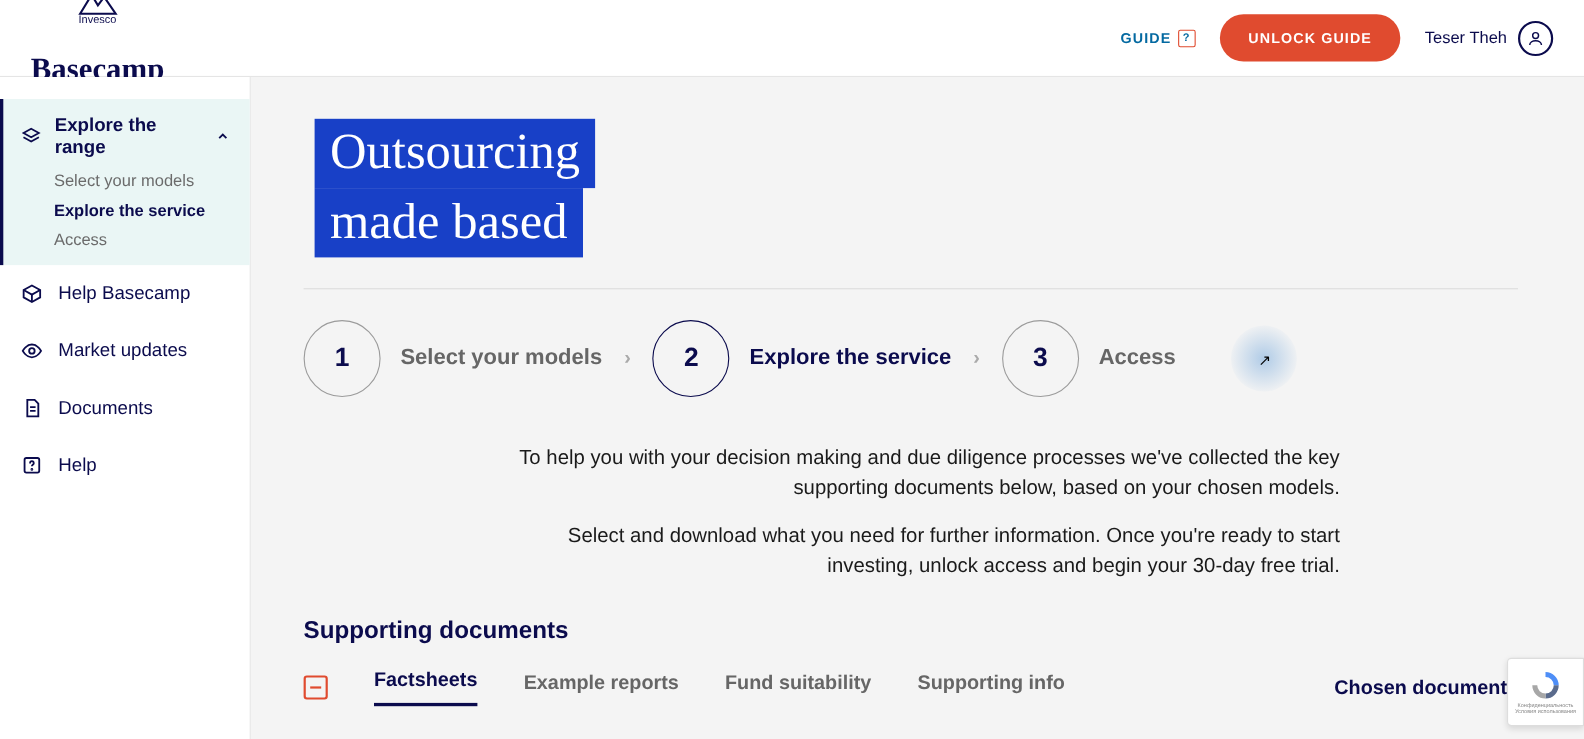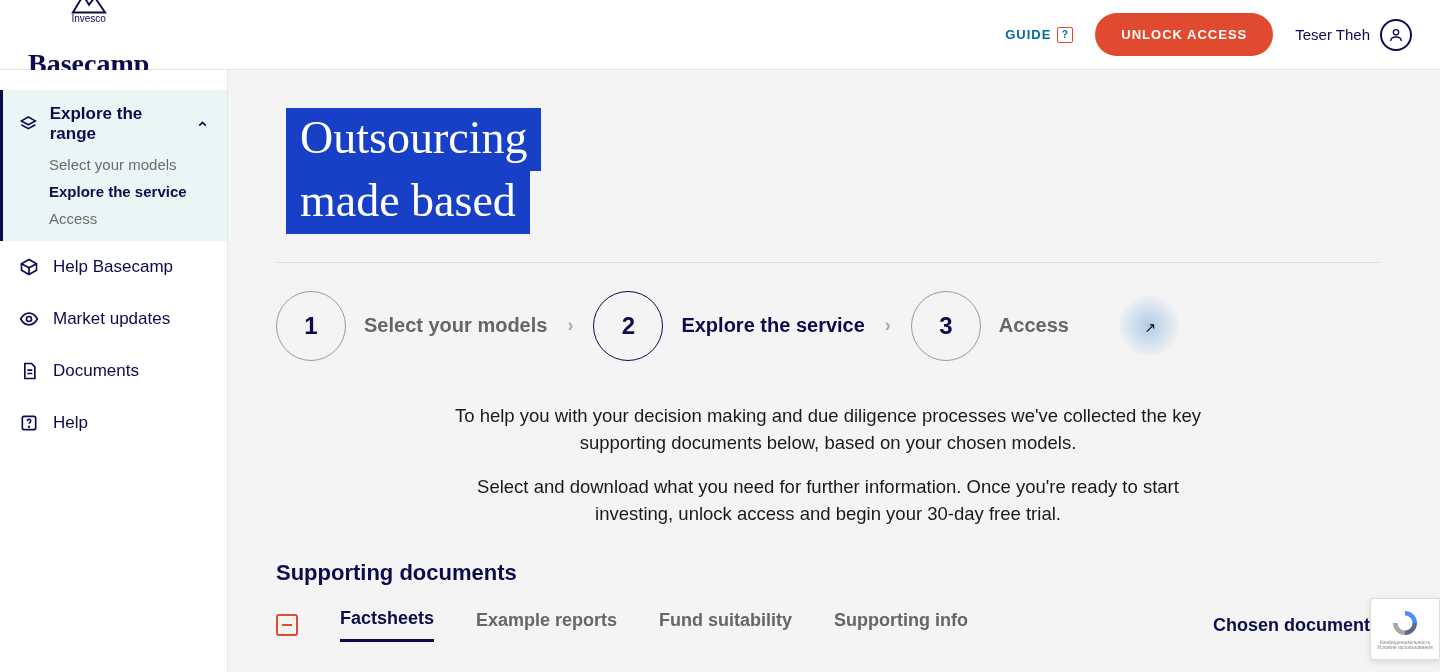--- a/index.html
+++ b/index.html
@@ -33,21 +33,21 @@
 .steps { display:flex; align-items:center; gap:20px; margin-bottom:42px; }
 .step { display:flex; align-items:center; gap:18px; }
 .step-circle { width:70px; height:70px; border:1px solid #9b9b9b; border-radius:50%; display:flex; align-items:center; justify-content:center; font-size:24px; font-weight:700; color:#0b0b4d; }
 .step.active .step-circle { border:1.5px solid #0b0b4d; }
 .step-label { font-size:20px; font-weight:700; color:#666; }
 .step.active .step-label { color:#0b0b4d; }
 .step-arrow { color:#aaa; font-size:18px; font-weight:700; }
 .click-halo { width:60px; height:60px; border-radius:50%; background:radial-gradient(circle, rgba(120,170,220,0.55) 0%, rgba(120,170,220,0.05) 70%); display:flex; align-items:center; justify-content:center; margin-left:30px; }
 .click-halo::after { content:"↖"; transform:rotate(90deg); color:#000; font-size:14px; position:relative; top:2px; left:2px; }
 .intro { max-width:780px; margin:0 auto; text-align:center; font-size:18.5px; color:#1a1a1a; line-height:1.45; }
-.intro p { margin-bottom:18px; }
+.intro p { margin-bottom:18px;text-align:right; }
 .section-h { font-size:22px; font-weight:700; color:#0b0b4d; margin-top:32px; margin-bottom:22px; }
 .tabs-row { display:flex; align-items:center; gap:42px; }
 .ck-outline { width:22px; height:22px; border:2px solid #e04b2f; border-radius:3px; display:flex; align-items:center; justify-content:center; cursor:pointer; }
 .ck-outline::after { content:""; width:10px; height:2px; background:#e04b2f; }
 .tab-btn { font-size:18px; font-weight:700; color:#666; padding-bottom:10px; border:none; background:none; cursor:pointer; }
 .tab-btn.active { color:#0b0b4d; border-bottom:3px solid #0b0b4d; }
 .chosen-docs { margin-left:auto; font-size:18px; font-weight:700; color:#0b0b4d; }
 .recaptcha { position:absolute; bottom:12px; right:0; width:70px; height:62px; background:#fff; border:1px solid #ddd; border-radius:4px 0 0 4px; box-shadow:0 2px 6px rgba(0,0,0,0.12); display:flex; flex-direction:column; align-items:center; justify-content:center; gap:2px; }
 .recaptcha svg { width:30px; height:30px; }
 .recaptcha-txt { font-size:5px; color:#888; text-align:center; line-height:1.1; }
@@ -63,21 +63,21 @@
         </svg>
       <span class="logo-text">Invesco</span>
     </div>
     <div class="brand">Basecamp</div>
   </div>
   <div class="header-right">
     <div class="guide-link">
       <span>GUIDE</span>
       <span class="gicon">?</span>
     </div>
-    <button class="unlock-btn">UNLOCK ACCESS</button>
+    <button class="unlock-btn">UNLOCK GUIDE</button>
     <div class="user-block">
       <span>Teser Theh</span>
       <span class="avatar">
         <svg width="16" height="16" viewBox="0 0 24 24" fill="none" stroke="#0b0b4d" stroke-width="2">
             <circle cx="12" cy="8" r="4"></circle>
             <path d="M4 21c0-4 4-6 8-6s8 2 8 6"></path>
           </svg>
       </span>
     </div>
   </div>

